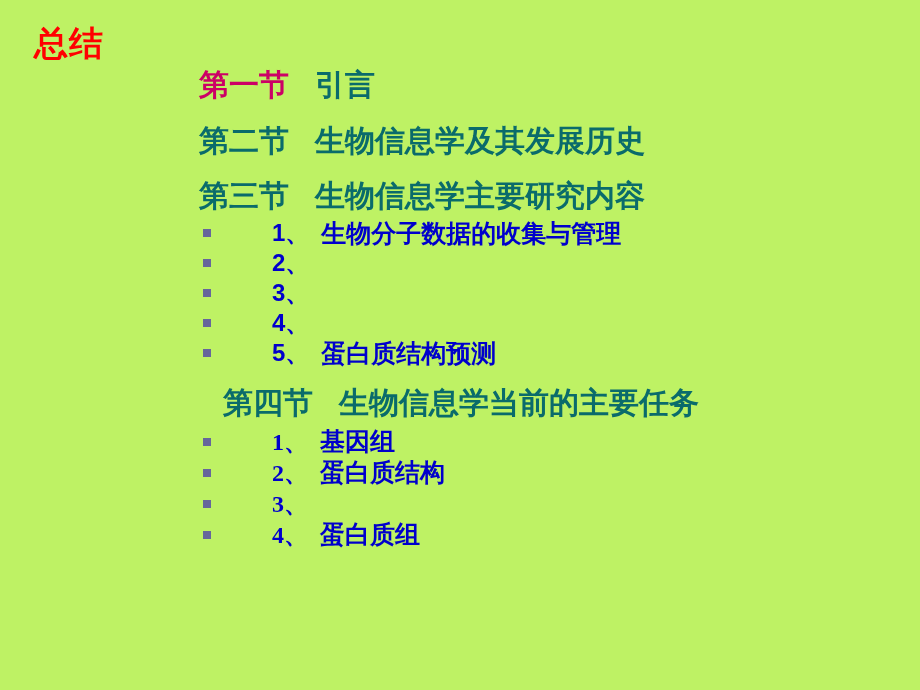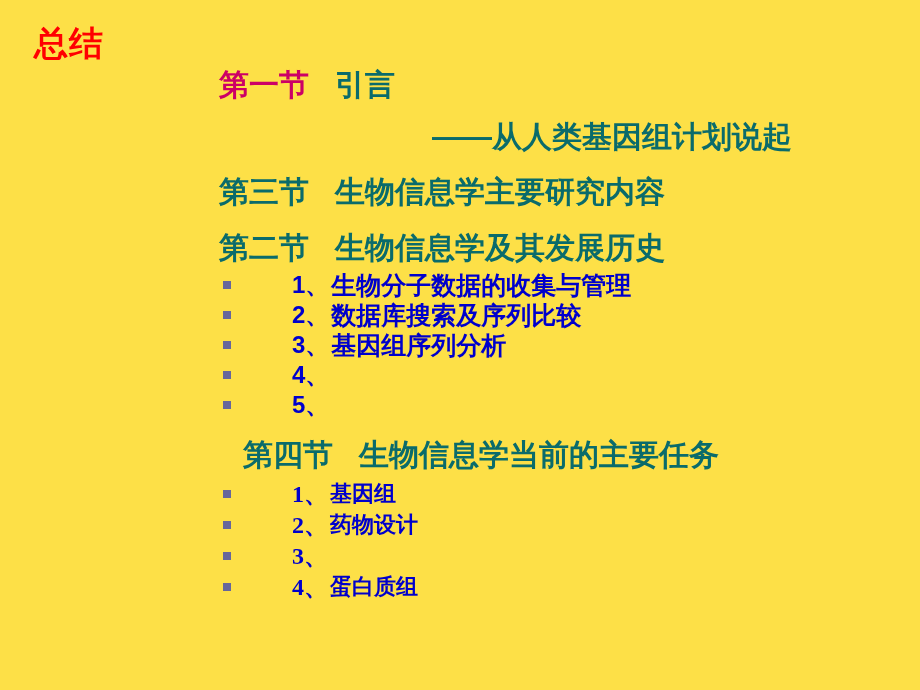--- a/index.html
+++ b/index.html
@@ -12,40 +12,40 @@
     background: #FFFFFF;
     font-family: "Liberation Sans", "DejaVu Sans", sans-serif;
     overflow: hidden;
     position: relative;
   }
 
   #slide {
     position: relative;
     width: 920px;
     height: 690px;
-    background: #fde047;
+    background: #bef264;
   }
 
   
   .slide-title {
     position: absolute;
     left: 34px;
     top: 26px;
     font-size: 34px;
     font-weight: bold;
     color: #FF0000;
     letter-spacing: 1px;
     line-height: 1.0;
     white-space: nowrap;
   }
 
   
   .body-block {
     position: absolute;
-    left: 219px;
+    left: 199px;
     top: 70px;
     width: 700px;
   }
 
   
   .section-head {
     font-size: 30px;
     font-weight: bold;
     line-height: 1.0;
     white-space: nowrap;
@@ -118,93 +118,91 @@
     color: #0000CC;
     line-height: 1.0;
   }
   .bullet-list.list-b .bullet-index {
     font-family: "Liberation Serif", "DejaVu Serif", serif;
     font-size: 24px;
   }
 
   .bullet-text {
     display: inline-block;
-    margin-left: 2px;
+    margin-left: 12px;
     font-size: 25px;
     font-weight: bold;
     color: #0000CC;
     line-height: 1.0;
   }
   .bullet-list.list-b .bullet-text {
-    font-size: 22px;
+    font-size: 25px;
   }
 </style>
 </head>
 <body>
 
 <div id="slide">
 
   <div class="slide-title">总结</div>
 
   <div class="body-block">
 
     <div class="section-head accent sec1">
       <span class="sec-num">第一节</span><span class="sec-gap"></span><span class="sec-title">引言</span>
     </div>
 
-    <div class="subtitle-row">——从人类基因组计划说起</div>
+
+    <div class="section-head sec2">
+      <span class="sec-num">第二节</span><span class="sec-gap"></span><span class="sec-title">生物信息学及其发展历史</span>
+    </div>
 
     <div class="section-head sec3">
       <span class="sec-num">第三节</span><span class="sec-gap"></span><span class="sec-title">生物信息学主要研究内容</span>
     </div>
 
-    <div class="section-head sec2">
-      <span class="sec-num">第二节</span><span class="sec-gap"></span><span class="sec-title">生物信息学及其发展历史</span>
-    </div>
-
     <ul class="bullet-list list-a">
       <li class="bullet-row">
         <span class="bullet-marker"></span>
         <span class="bullet-index">1、</span>
         <span class="bullet-text">生物分子数据的收集与管理</span>
       </li>
       <li class="bullet-row">
         <span class="bullet-marker"></span>
         <span class="bullet-index">2、</span>
-        <span class="bullet-text">数据库搜索及序列比较</span>
       </li>
       <li class="bullet-row">
         <span class="bullet-marker"></span>
         <span class="bullet-index">3、</span>
-        <span class="bullet-text">基因组序列分析</span>
       </li>
       <li class="bullet-row">
         <span class="bullet-marker"></span>
         <span class="bullet-index">4、</span>
       </li>
       <li class="bullet-row">
         <span class="bullet-marker"></span>
         <span class="bullet-index">5、</span>
+        <span class="bullet-text">蛋白质结构预测</span>
       </li>
     </ul>
 
     <div class="section-head sec4">
       <span class="sec-num">第四节</span><span class="sec-gap"></span><span class="sec-title">生物信息学当前的主要任务</span>
     </div>
 
     <ul class="bullet-list list-b">
       <li class="bullet-row">
         <span class="bullet-marker"></span>
         <span class="bullet-index">1、</span>
         <span class="bullet-text">基因组</span>
       </li>
       <li class="bullet-row">
         <span class="bullet-marker"></span>
         <span class="bullet-index">2、</span>
-        <span class="bullet-text">药物设计</span>
+        <span class="bullet-text">蛋白质结构</span>
       </li>
       <li class="bullet-row">
         <span class="bullet-marker"></span>
         <span class="bullet-index">3、</span>
       </li>
       <li class="bullet-row">
         <span class="bullet-marker"></span>
         <span class="bullet-index">4、</span>
         <span class="bullet-text">蛋白质组</span>
       </li>

